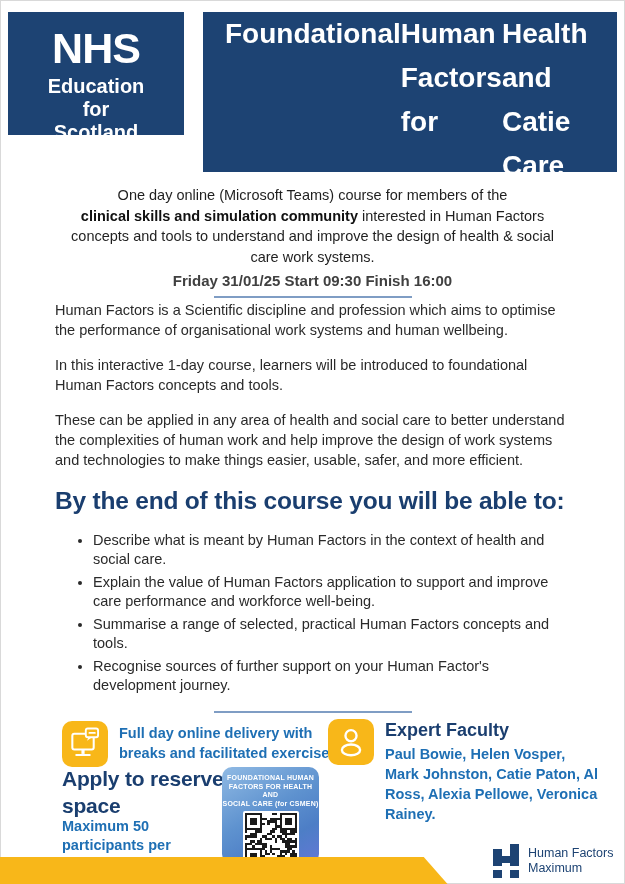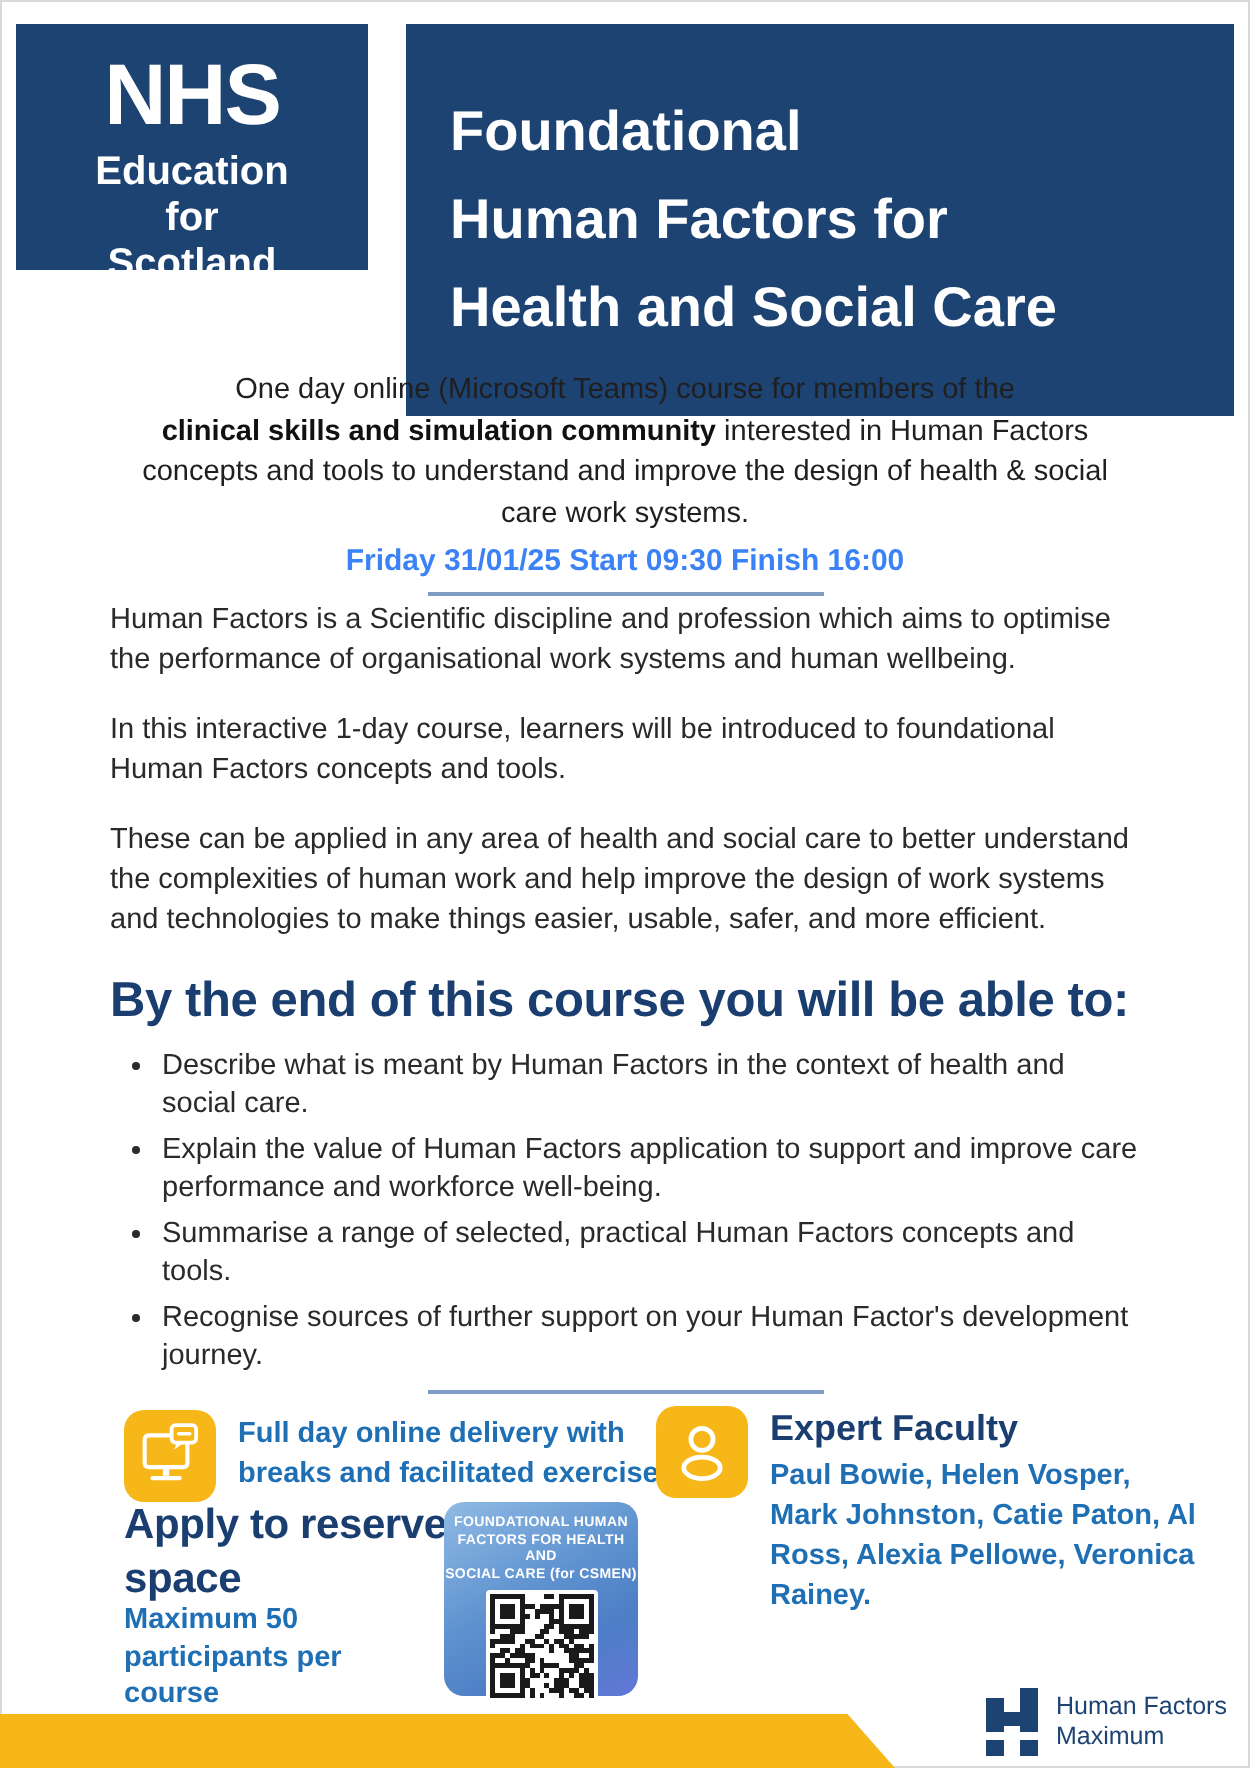--- a/index.html
+++ b/index.html
@@ -11,35 +11,35 @@
   
   .header{display:flex;gap:19px;margin:12px 8px 0 8px;height:160px;}
   .nhs-block{
     width:176px;height:123px;background:#1d4373;color:#fff;flex:0 0 auto;
     display:flex;flex-direction:column;align-items:center;padding-top:14px;box-sizing:border-box;
   }
   .nhs-acronym{font-size:43px;font-weight:700;letter-spacing:-1px;line-height:44px;}
   .nhs-swoosh{margin:3px 0 2px 0;}
   .nhs-org{font-size:20px;font-weight:700;line-height:23px;text-align:center;}
   .title-block{
-    flex:1;height:196px;background:#1d4373;color:#fff;box-sizing:border-box;
-    display:flex;flex-direction:column;justify-content:center;padding-left:22px;
+    flex:1;height:160px;background:#1d4373;color:#fff;box-sizing:border-box;
+    display:flex;flex-direction:row;justify-content:center;padding-left:22px;
   }
   .title-line{font-size:28px;font-weight:700;line-height:44px;}
   
   .intro{margin:13px auto 0;width:560px;text-align:center;font-size:14.5px;line-height:20.5px;color:#1f1f1f;}
   .intro b{color:#111;}
-  .schedule{margin-top:5px;text-align:center;font-size:15px;font-weight:700;color:#3b82f6;}
+  .schedule{margin-top:5px;text-align:center;font-size:15px;font-weight:700;color:#404040;}
   
   .divider{width:198px;height:0;border-top:2px solid #7f9dc4;margin:7px auto 2px;}
   .section{padding:0 50px 0 55px;}
   .section h2{margin:2px 0 11px 0;font-size:23.5px;font-weight:700;color:#1a3e6f;letter-spacing:-0.2px;}
   .section h2.outcomes-h{margin-top:17px;margin-bottom:9px;font-size:24.5px;}
   .section p{margin:0 0 15px 0;font-size:14.5px;line-height:20px;color:#2a2a2a;}
-  .section ul{margin:4px;padding-left:22px;}
+  .section ul{margin:16px;padding-left:22px;}
   .section li{font-size:14.5px;line-height:19px;color:#2a2a2a;margin-bottom:4px;}
   
   .bottom{position:relative;height:150px;}
   .feature{position:absolute;display:flex;gap:11px;}
   .feature-online{left:62px;top:6px;}
   .feature-faculty{left:328px;top:4px;justify-content:center;}
   .feature-icon{
     width:46px;height:46px;border-radius:10px;background:#f8b719;flex:0 0 auto;
     display:flex;align-items:center;justify-content:center;
   }
@@ -74,21 +74,21 @@
       <svg class="nhs-swoosh" width="112" height="26" viewBox="0 0 120 42">
         <path d="M3,3 C20,25 45,30 57,17 L60,11 L63,17 C75,30 100,25 117,3 L117,12 C98,36 72,38 60,23 C48,38 22,36 3,12 Z" fill="#ffffff"></path>
       </svg>
       <div class="nhs-org">Education</div>
       <div class="nhs-org">for</div>
       <div class="nhs-org">Scotland</div>
     </div>
     <div class="title-block">
       <div class="title-line">Foundational</div>
       <div class="title-line">Human Factors for</div>
-      <div class="title-line">Health and Social Care</div>
+      <div class="title-line">Health and Catie Care</div>
     </div>
   </div>
 
   <div class="intro">
     <span>One day online (Microsoft Teams) course for members of the</span><br>
     <b>clinical skills and simulation community</b><span> interested in Human Factors</span><br>
     <span>concepts and tools to understand and improve the design of health &amp; social</span><br>
     <span>care work systems.</span>
   </div>
   <div class="schedule">Friday 31/01/25 Start 09:30 Finish 16:00</div>

